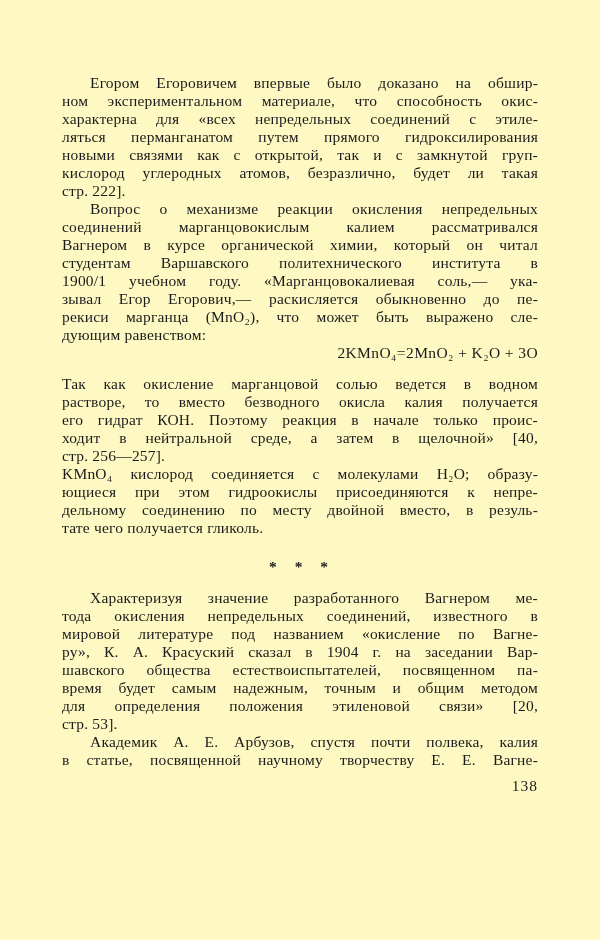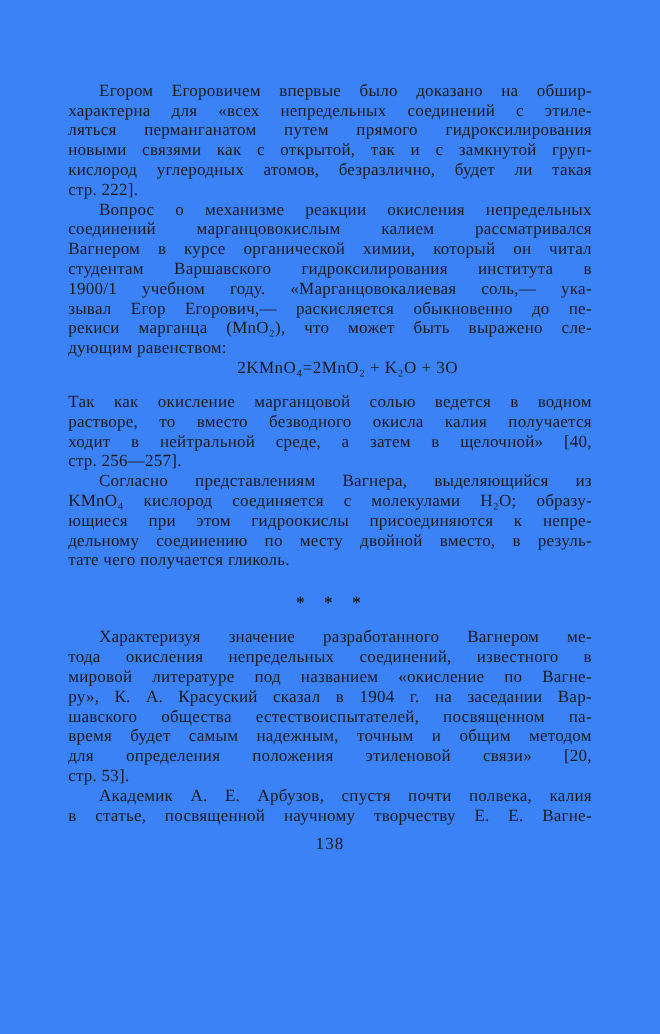--- a/index.html
+++ b/index.html
@@ -7,21 +7,21 @@
     padding: 0;
     width: 600px;
     height: 940px;
     background: #fdfdfc;
     overflow: hidden;
   }
   .scan-page {
     position: relative;
     width: 600px;
     height: 940px;
-    background: #3b82f6;
+    background: #fef9c3;
     color: #1b1b1b;
     font-family: "Liberation Serif", "DejaVu Serif", serif;
   }
   .text-block {
     position: absolute;
     left: 62px;
     top: 74px;
     width: 476px;
     font-size: 15.5px;
     line-height: 18px;
@@ -40,75 +40,76 @@
   .line.first {
     text-indent: 28px;
   }
   .line.last {
     text-align-last: left;
   }
   .formula {
     margin: 0 0 13px 0;
     padding-left: 32px;
     line-height: 18px;
-    text-align: center;
+    text-align: right;
     letter-spacing: 0.4px;
   }
   .divider {
     margin: 21px 0 13px 0;
     line-height: 18px;
     text-align: center;
     font-weight: bold;
     letter-spacing: 3px;
     word-spacing: 8px;
   }
   .page-number {
     margin-top: 8px;
     line-height: 18px;
-    text-align: center;
+    text-align: right;
     letter-spacing: 1px;
   }
 </style>
 </head>
 <body>
 
 <div class="scan-page">
   <div class="text-block">
 
     <p class="para">
       <span class="line first">Егором Егоровичем впервые было доказано на обшир-</span>
+      <span class="line">ном экспериментальном материале, что способность окис-</span>
       <span class="line">характерна для «всех непредельных соединений с этиле-</span>
       <span class="line">ляться перманганатом путем прямого гидроксилирования</span>
       <span class="line">новыми связями как с открытой, так и с замкнутой груп-</span>
       <span class="line">кислород углеродных атомов, безразлично, будет ли такая</span>
       <span class="line last">стр. 222].</span>
     </p>
 
     <p class="para">
       <span class="line first">Вопрос о механизме реакции окисления непредельных</span>
       <span class="line">соединений марганцовокислым калием рассматривался</span>
       <span class="line">Вагнером в курсе органической химии, который он читал</span>
-      <span class="line">студентам Варшавского гидроксилирования института в</span>
+      <span class="line">студентам Варшавского политехнического института в</span>
       <span class="line">1900/1 учебном году. «Марганцовокалиевая соль,— ука-</span>
       <span class="line">зывал Егор Егорович,— раскисляется обыкновенно до пе-</span>
       <span class="line">рекиси марганца (MnO₂), что может быть выражено сле-</span>
       <span class="line last">дующим равенством:</span>
     </p>
 
     <div class="formula">2KMnO₄=2MnO₂ + K₂O + 3O</div>
 
     <p class="para">
       <span class="line">Так как окисление марганцовой солью ведется в водном</span>
       <span class="line">растворе, то вместо безводного окисла калия получается</span>
+      <span class="line">его гидрат КОН. Поэтому реакция в начале только проис-</span>
       <span class="line">ходит в нейтральной среде, а затем в щелочной» [40,</span>
       <span class="line last">стр. 256—257].</span>
     </p>
 
     <p class="para">
-      <span class="line first">Согласно представлениям Вагнера, выделяющийся из</span>
       <span class="line">KMnO₄ кислород соединяется с молекулами H₂O; образу-</span>
       <span class="line">ющиеся при этом гидроокислы присоединяются к непре-</span>
       <span class="line">дельному соединению по месту двойной вместо, в резуль-</span>
       <span class="line last">тате чего получается гликоль.</span>
     </p>
 
     <div class="divider">* * *</div>
 
     <p class="para">
       <span class="line first">Характеризуя значение разработанного Вагнером ме-</span>

